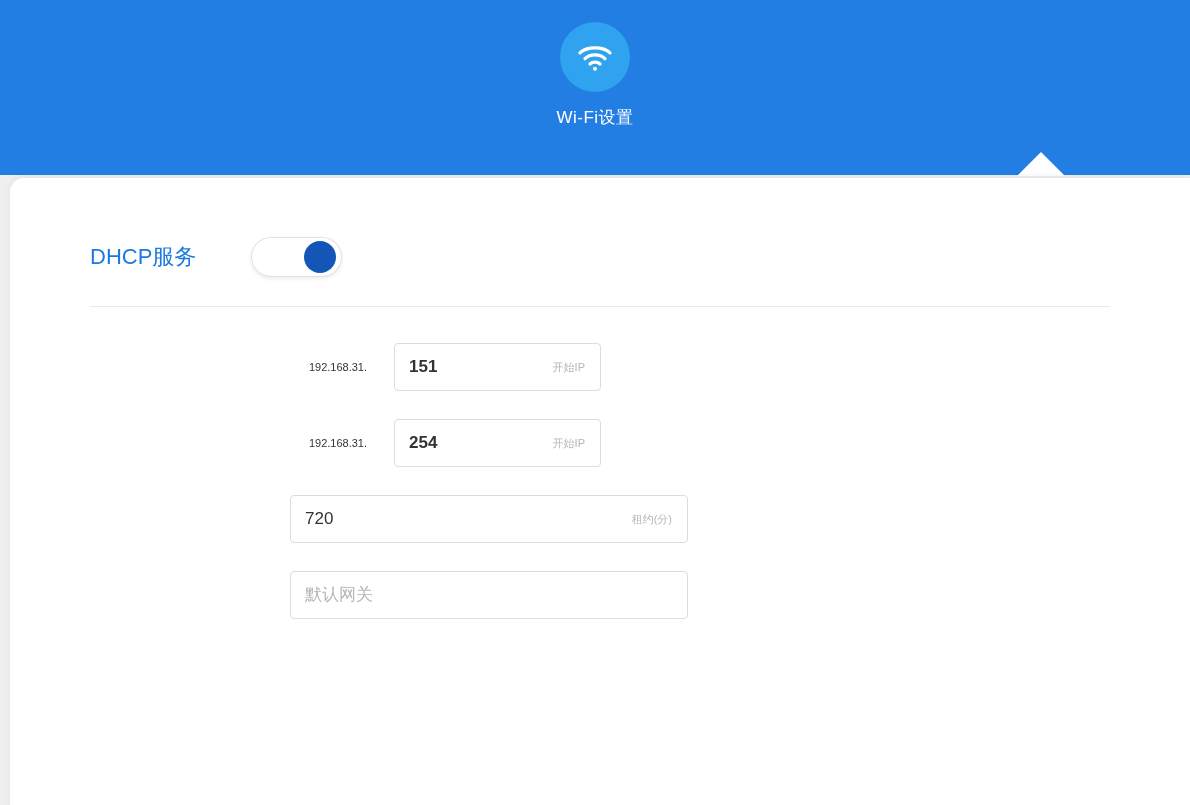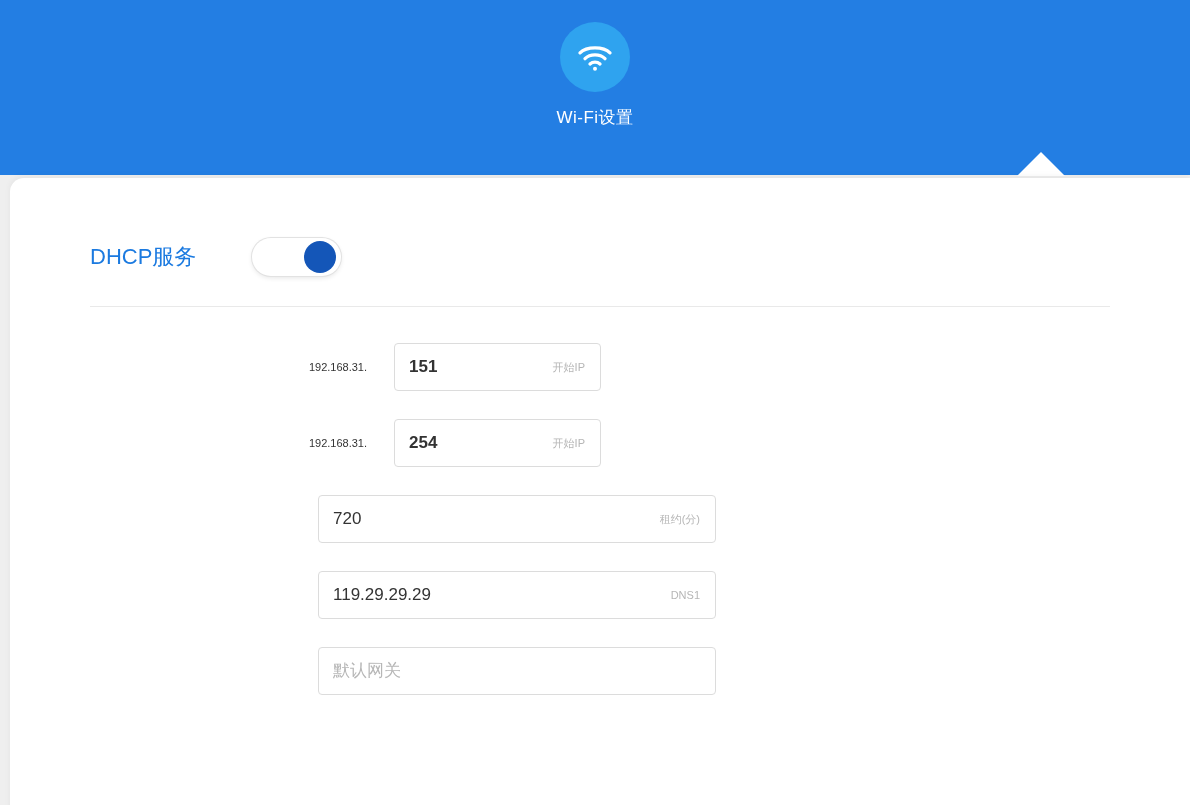--- a/index.html
+++ b/index.html
@@ -143,21 +143,21 @@
     color: #b6b6b6;
   }
   .field .suffix-label {
     position: absolute;
     right: 16px;
     color: #b6b6b6;
     font-size: 11px;
     pointer-events: none;
   }
   .w-small { width: 207px; font-weight: bold; }
-  .w-large { width: 398px; margin-left: 28px; }
+  .w-large { width: 398px; }
 </style>
 </head>
 <body>
 
 <div class="header">
 
   <div class="nav-item">
     <div class="nav-icon" style="background:#2fa3ef">
       <svg viewBox="0 0 24 24" fill="none" stroke="#ffffff" stroke-width="2" stroke-linecap="round">
         <path d="M3 9.5 C7 5.5 17 5.5 21 9.5"></path>
@@ -202,26 +202,20 @@
       </div>
     </div>
 
     <div class="row">
       <div class="field">
         <input type="text" class="w-large" value="720" style="">
         <span class="suffix-label">租约(分)</span>
       </div>
     </div>
 
-    <div class="row">
-      <div class="field">
-        <input type="text" class="w-large" value="119.29.29.29" style="">
-        <span class="suffix-label">DNS1</span>
-      </div>
-    </div>
 
 
     <div class="row">
       <div class="field">
         <input type="text" class="w-large" id="gateway-input" value="" placeholder="默认网关" style="">
       </div>
     </div>
 
   </div>
 </div>

